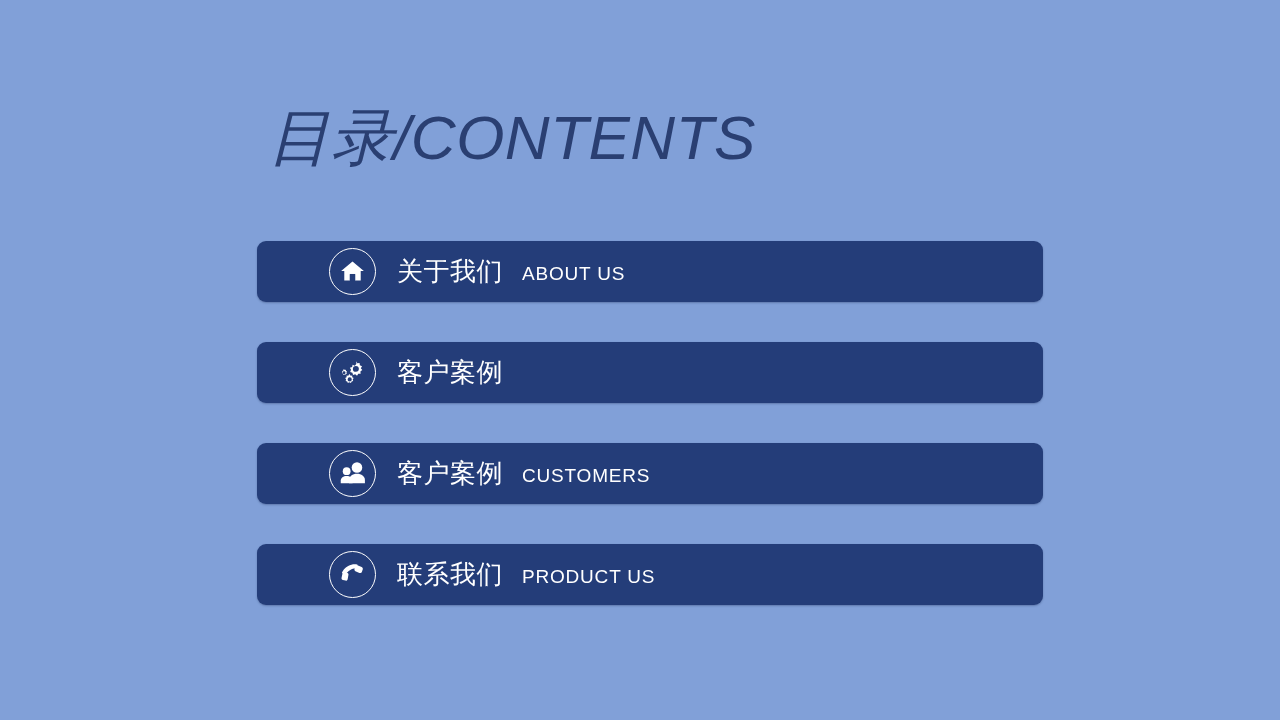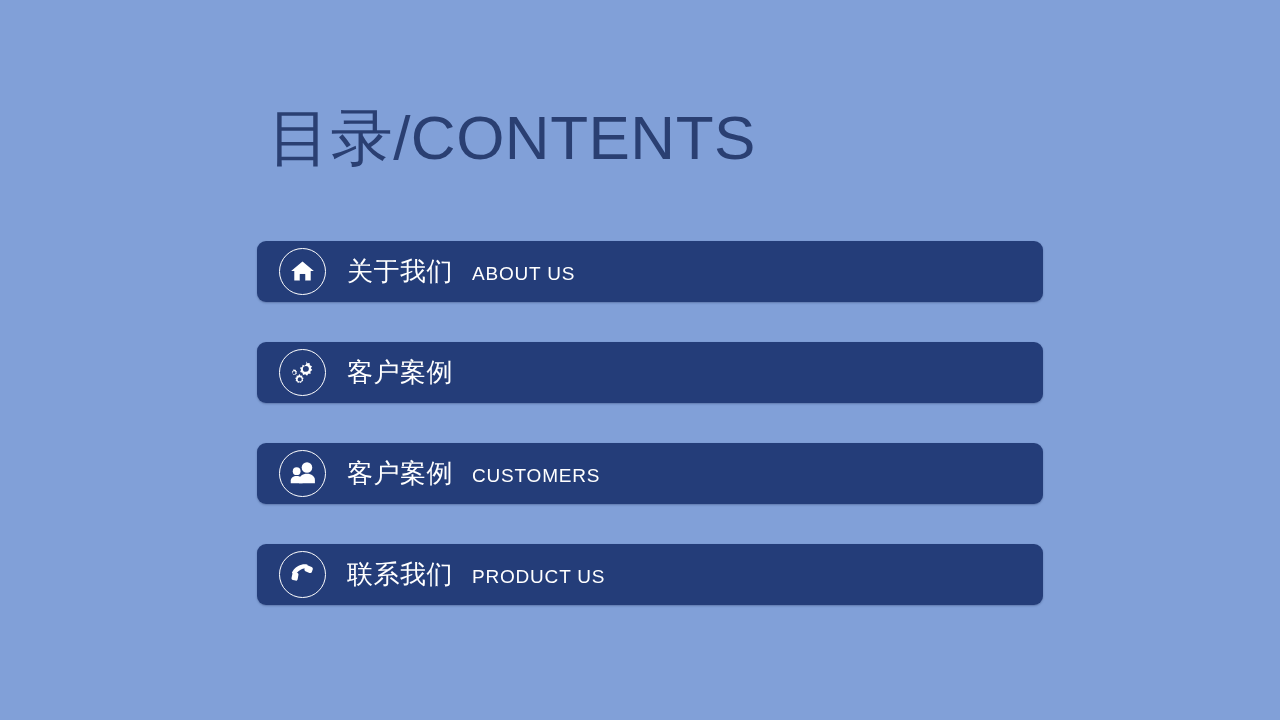--- a/index.html
+++ b/index.html
@@ -28,20 +28,21 @@
     top: 99px;
     width: 1024px;
     text-align: center;
     font-size: 62px;
     line-height: 78px;
     letter-spacing: 0.5px;
     color: #2a3f72;
     font-weight: 400;
     white-space: nowrap;
     user-select: none;
+    font-style: italic;
   }
 
   
   #contents-list {
     position: absolute;
     left: 257px;
     top: 241px;
     width: 786px;
   }
 
@@ -49,21 +50,21 @@
     position: relative;
     width: 786px;
     height: 61px;
     margin-bottom: 40px;
     border-radius: 9px;
     background: #243d79;
     box-shadow: 0 1px 2px rgba(30, 45, 90, 0.35);
     display: flex;
     align-items: center;
     box-sizing: border-box;
-    padding-left: 22px;
+    padding-left: 72px;
   }
   .content-bar:last-child {
     margin-bottom: 5px;
   }
 
   .bar-icon {
     flex: 0 0 auto;
     width: 47px;
     height: 47px;
     border: 1.6px solid #ffffff;

